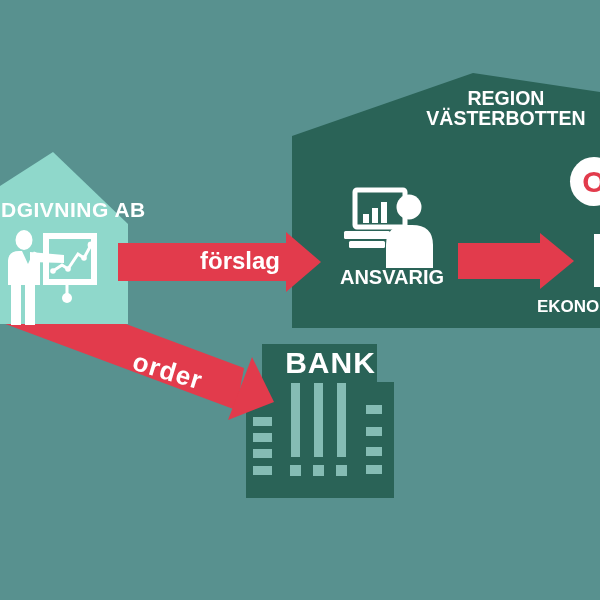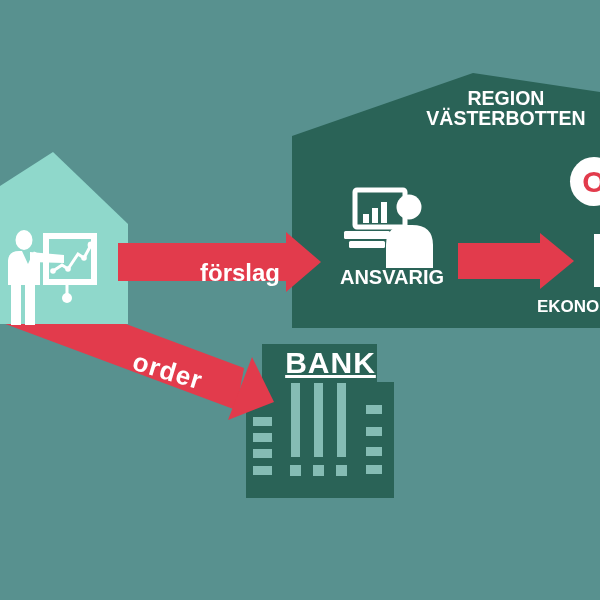--- a/index.html
+++ b/index.html
@@ -32,22 +32,22 @@
   
   .layer{position:absolute;left:0;top:0;z-index:3;}
   .layer.top{z-index:5;}
   .icon-svg{position:absolute;z-index:6;}
 
   
   .advisor-label{left:1px;top:198px;font-size:21px;letter-spacing:.5px;z-index:6;}
   .region-title{left:406px;top:88px;width:200px;text-align:center;font-size:19.5px;line-height:20px;z-index:6;}
   .official-label{left:312px;top:269px;width:160px;text-align:center;font-size:20px;line-height:17.5px;z-index:6;}
   .economy-label{left:537px;top:297px;font-size:17px;z-index:6;}
-  .bank-label{left:262px;top:346px;width:137px;text-align:center;font-size:30px;letter-spacing:1px;z-index:6;text-decoration:underline;}
-  .proposal-label{left:150px;top:247px;width:130px;text-align:right;font-size:24px;z-index:6;margin-top:12px;}
+  .bank-label{left:262px;top:346px;width:137px;text-align:center;font-size:30px;letter-spacing:1px;z-index:6;}
+  .proposal-label{left:150px;top:247px;width:130px;text-align:right;font-size:24px;z-index:6;}
   .order-label{left:138px;top:346px;font-size:26px;letter-spacing:1px;
     transform:rotate(17deg);transform-origin:left top;z-index:6;}
 
   
   .ok-badge{
     position:absolute;left:570px;top:157px;width:48px;height:49px;
     background:#fff;border-radius:50%;z-index:6;
     display:flex;align-items:center;justify-content:center;
   }
   .ok-badge span{color:#E23B4C;font-weight:bold;font-size:30px;}
@@ -116,20 +116,21 @@
     <rect x="355" y="190" width="50" height="37" rx="2" fill="none" stroke="#fff" stroke-width="5"></rect>
     <rect x="363" y="214" width="6" height="9" fill="#fff"></rect>
     <rect x="372" y="208" width="6" height="15" fill="#fff"></rect>
     <rect x="381" y="202" width="6" height="21" fill="#fff"></rect>
     <rect x="344" y="231" width="46" height="8" rx="1.5" fill="#fff"></rect>
     <rect x="349" y="241" width="36" height="7" rx="1.5" fill="#fff"></rect>
     <circle cx="409" cy="207" r="12.5" fill="#fff"></circle>
     <path d="M386,268 L386,245 Q386,225 407,225 L412,225 Q433,225 433,245 L433,268 Z" fill="#fff"></path>
   </svg>
 
+  <div class="txt advisor-label">DGIVNING AB</div>
 
   <div class="txt region-title">
     <div>REGION</div>
     <div>VÄSTERBOTTEN</div>
   </div>
 
   <div class="txt official-label">
     <div>ANSVARIG</div>
   </div>
 

